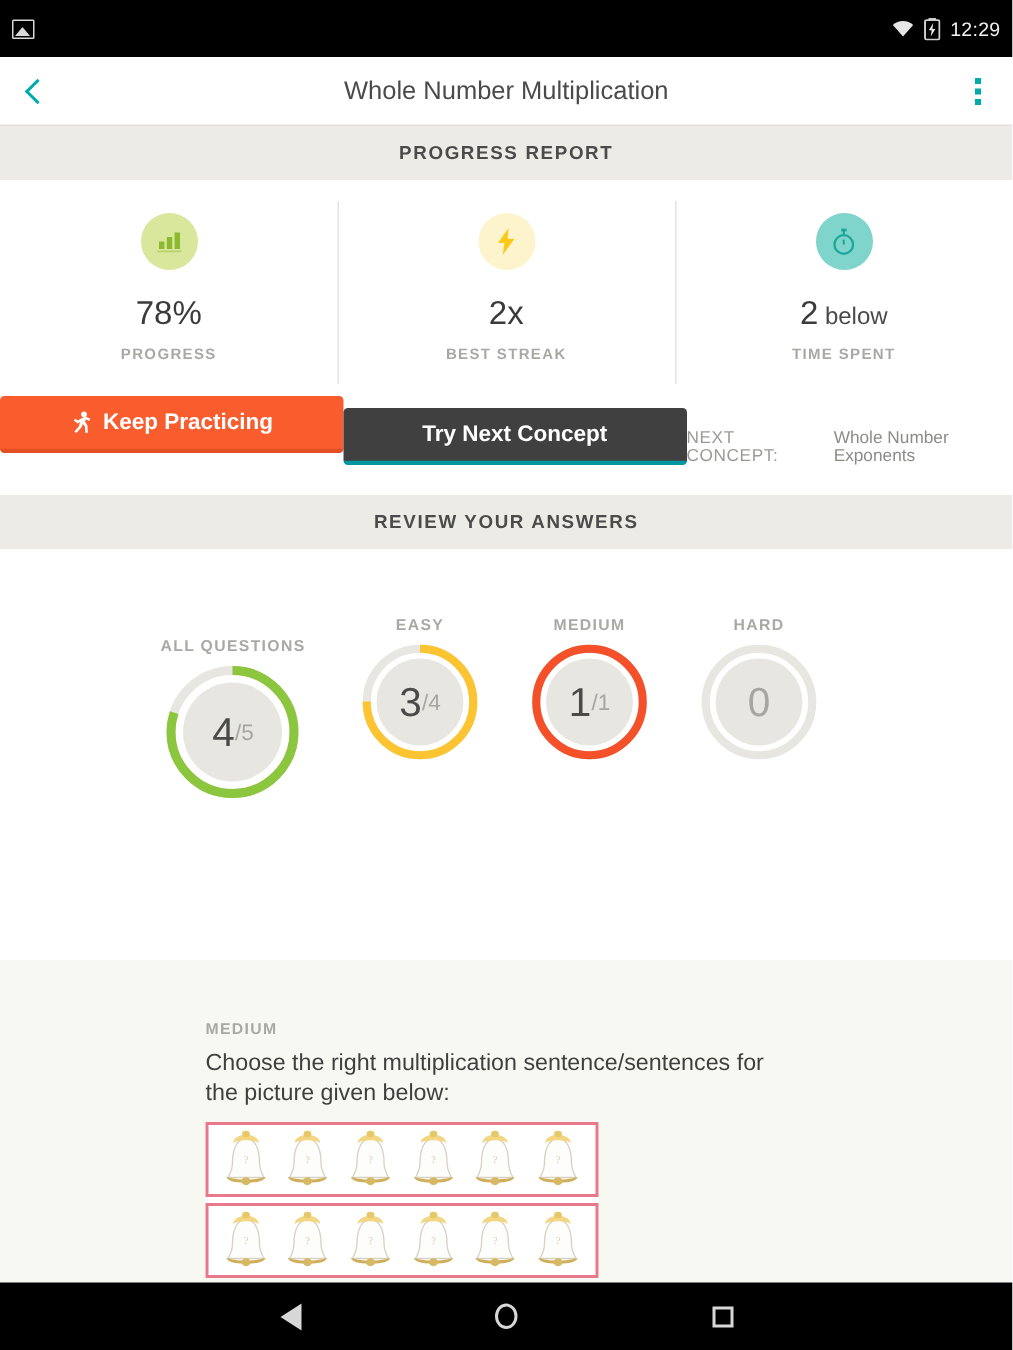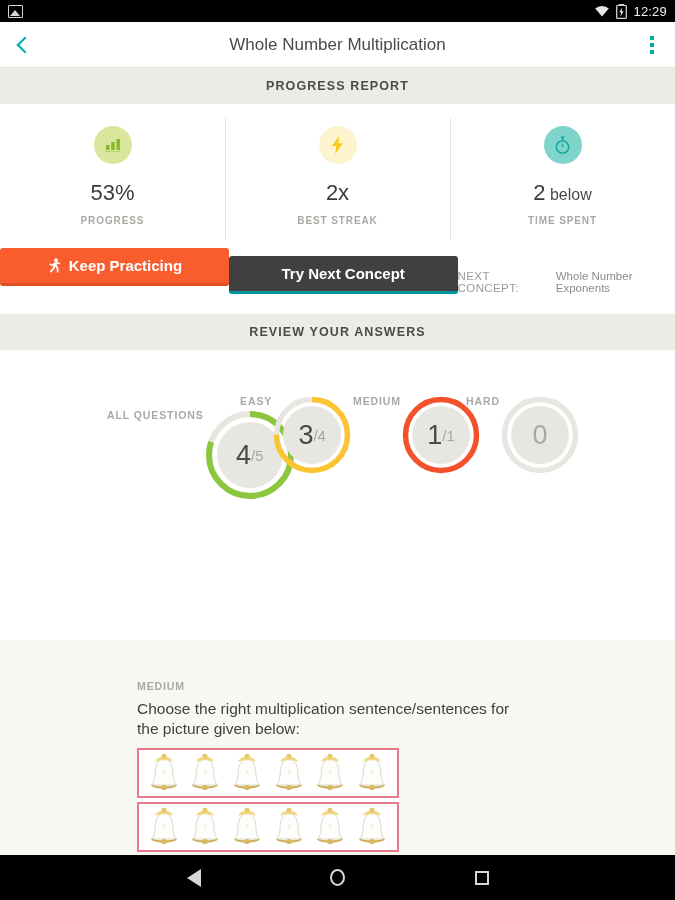--- a/index.html
+++ b/index.html
@@ -12,21 +12,21 @@
   }
   #app {
     position: relative;
     width: 675px;
     height: 900px;
     background: #ffffff;
   }
 
   
   .statusbar {
-    height: 22px;
+    height: 38px;
     background: #000000;
     display: flex;
     align-items: center;
     padding: 0 8px;
     color: #e8e8e8;
   }
   .statusbar .left { flex: 0 0 auto; display:flex; align-items:center; }
   .statusbar .spacer { flex: 1 1 auto; }
   .statusbar .right { display: flex; align-items: center; gap: 6px; }
   .sb-clock {
@@ -194,21 +194,22 @@
 
   
   .gauges {
     background: #ffffff;
     height: 180px;
     position: relative;
   }
   .gauge {
     position: absolute;
     display: flex;
-    flex-direction: row;
+    flex-direction: column;
+    align-items: center;
   }
   .gauge-label {
     font-size: 10.5px;
     letter-spacing: 0.9px;
     color: #a9a9a4;
     font-weight: bold;
     margin-bottom: 5px;
     white-space: nowrap;
   }
   .ring-holder { position: relative; }
@@ -342,21 +343,21 @@
 
     <div class="stat">
       <div class="stat-icon icon-progress">
         <svg width="18" height="16" viewBox="0 0 18 16">
           <rect x="2" y="8" width="3.6" height="5" fill="#8bb92f"></rect>
           <rect x="7.2" y="5" width="3.6" height="8" fill="#8bb92f"></rect>
           <rect x="12.4" y="2" width="3.6" height="11" fill="#8bb92f"></rect>
           <rect x="1" y="14" width="16" height="1.1" fill="#b7d06a"></rect>
         </svg>
       </div>
-      <div class="stat-value"><span>53%</span><span class="unit"></span></div>
+      <div class="stat-value"><span>78%</span><span class="unit"></span></div>
       <div class="stat-label">PROGRESS</div>
     </div>
 
     <div class="stat">
       <div class="stat-icon icon-streak">
         <svg width="13" height="18" viewBox="0 0 13 18">
           <path d="M8 0 L1 10 L5.3 10 L4.2 18 L12 7.2 L7.4 7.2 Z" fill="#fbc918"></path>
         </svg>
       </div>
       <div class="stat-value"><span>2x</span><span class="unit"></span></div>

